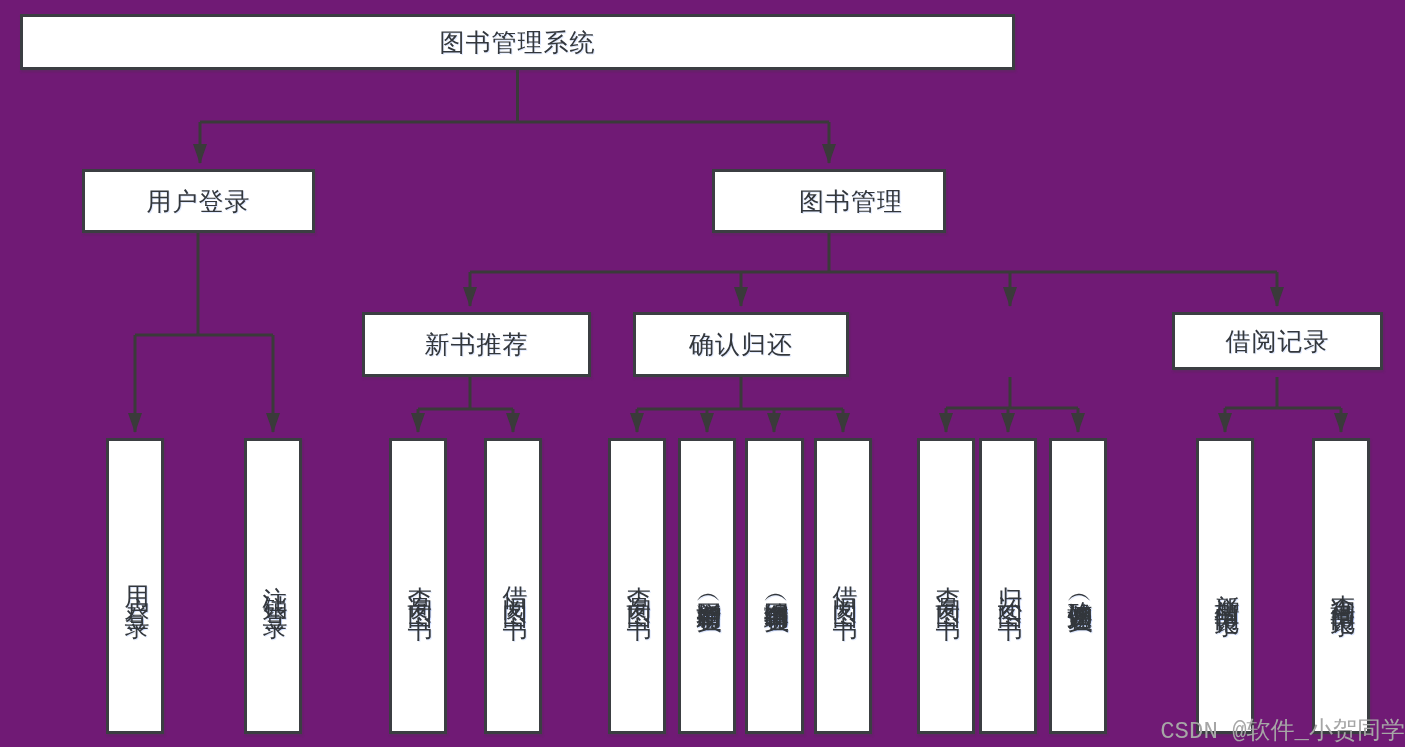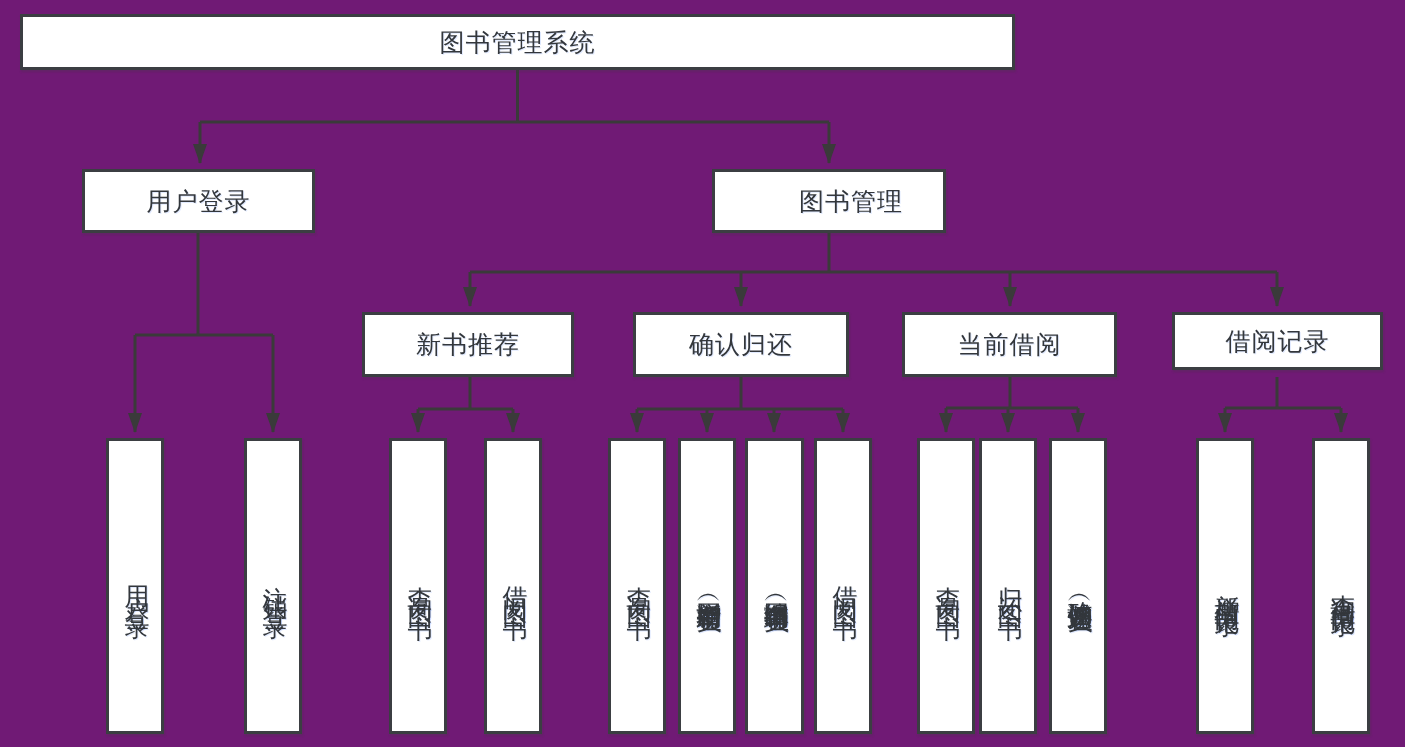--- a/index.html
+++ b/index.html
@@ -102,28 +102,25 @@
     <span class="hlabel">图书管理系统</span>
   </div>
 
   <div class="node" style="left:82px;top:169px;width:233px;height:64px;">
     <span class="hlabel">用户登录</span>
   </div>
   <div class="node" style="left:712px;top:169px;width:234px;height:64px;padding-left:44px;">
     <span class="hlabel">图书管理</span>
   </div>
 
-  <div class="node" style="left:362px;top:312px;width:212px;height:65px;">
+  <div class="node" style="left:362px;top:312px;width:229px;height:65px;">
     <span class="hlabel">新书推荐</span>
   </div>
   <div class="node" style="left:633px;top:312px;width:216px;height:65px;">
     <span class="hlabel">确认归还</span>
-  </div>
-  <div class="node" style="left:902px;top:312px;width:215px;height:65px;">
-    <span class="hlabel">当前借阅</span>
   </div>
   <div class="node" style="left:1172px;top:312px;width:211px;height:58px;">
     <span class="hlabel">借阅记录</span>
   </div>
 
   <div class="node" style="left:106px;top:438px;width:58px;height:296px;">
     <span class="vtext sp-wide">用户登录</span>
   </div>
   <div class="node" style="left:244px;top:438px;width:58px;height:296px;">
     <span class="vtext sp-wide">注销登录</span>
@@ -159,13 +156,14 @@
     <span class="vtext sp-tight">确认归还（管理员）</span>
   </div>
 
   <div class="node" style="left:1196px;top:438px;width:58px;height:296px;">
     <span class="vtext sp-mid">新增借阅记录</span>
   </div>
   <div class="node" style="left:1312px;top:438px;width:58px;height:296px;">
     <span class="vtext sp-mid">查询借阅记录</span>
   </div>
 
+  <div class="watermark">CSDN @软件_小贺同学</div>
 </div>
 
 </body></html>

